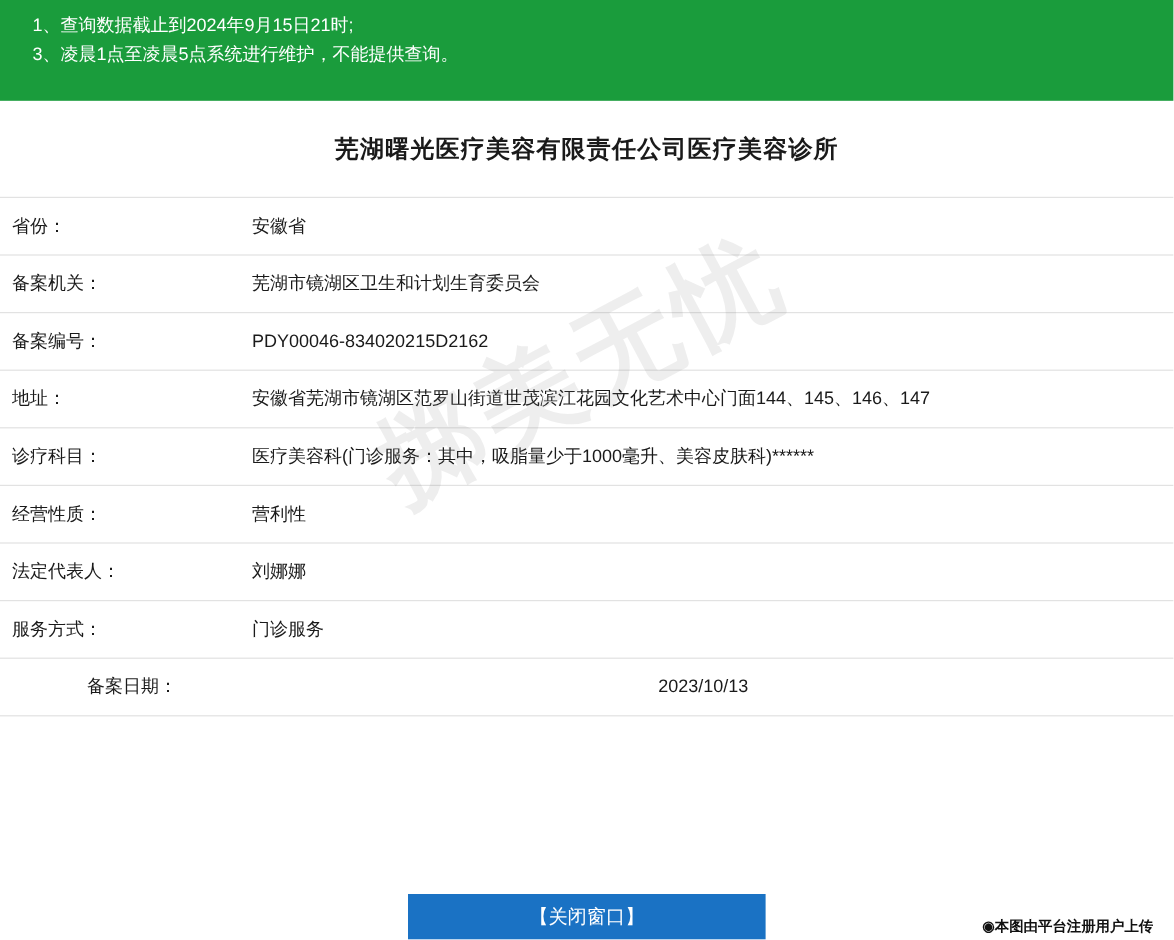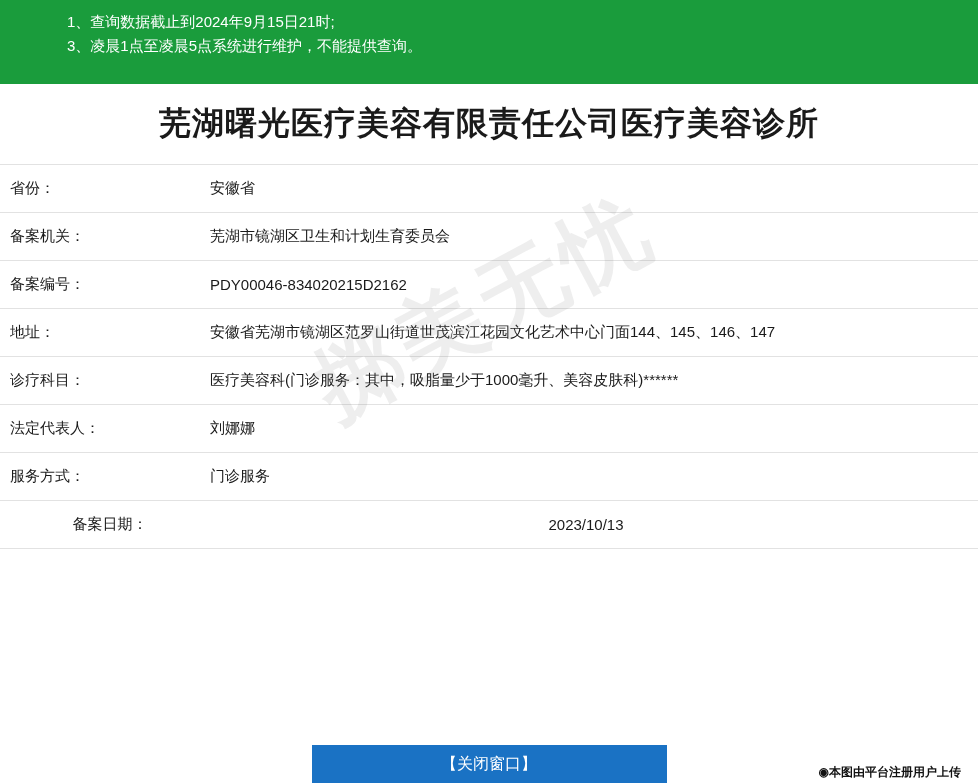--- a/index.html
+++ b/index.html
@@ -19,34 +19,34 @@
   .notice {
     background: #1a9c3c;
     color: #ffffff;
     padding: 10px 0 12px 0;
     height: 84px;
     box-sizing: border-box;
   }
   .notice-line {
     font-size: 15px;
     line-height: 24px;
-    padding-left: 67px;
+    padding-left: 27px;
     white-space: nowrap;
     letter-spacing: 0px;
   }
 
   
   .title-wrap {
     height: 80px;
     display: flex;
     align-items: center;
     justify-content: center;
   }
   .doc-title {
-    font-size: 32px;
+    font-size: 20px;
     font-weight: bold;
     color: #1a1a1a;
     letter-spacing: 1px;
   }
 
   
   .info-table {
     width: 978px;
     border-collapse: collapse;
     table-layout: fixed;
@@ -91,21 +91,21 @@
   
   .btn-row {
     position: absolute;
     left: 0;
     bottom: 0;
     width: 978px;
     display: flex;
     justify-content: center;
   }
   .close-btn {
-    width: 355px;
+    width: 298px;
     height: 38px;
     background: #1a72c4;
     color: #ffffff;
     font-size: 16px;
     border: none;
     display: flex;
     align-items: center;
     justify-content: center;
     cursor: pointer;
     font-family: "Liberation Sans", sans-serif;
@@ -152,20 +152,24 @@
     </tr>
     <tr>
       <td class="label-cell">地址：</td>
       <td class="value-cell">安徽省芜湖市镜湖区范罗山街道世茂滨江花园文化艺术中心门面144、145、146、147</td>
     </tr>
     <tr>
       <td class="label-cell">诊疗科目：</td>
       <td class="value-cell">医疗美容科(门诊服务：其中，吸脂量少于1000毫升、美容皮肤科)******</td>
     </tr>
     <tr>
+      <td class="label-cell">经营性质：</td>
+      <td class="value-cell">营利性</td>
+    </tr>
+    <tr>
       <td class="label-cell">法定代表人：</td>
       <td class="value-cell">刘娜娜</td>
     </tr>
     <tr>
       <td class="label-cell">服务方式：</td>
       <td class="value-cell">门诊服务</td>
     </tr>
     <tr>
       <td class="label-cell">备案日期：</td>
       <td class="value-cell">2023/10/13</td>

